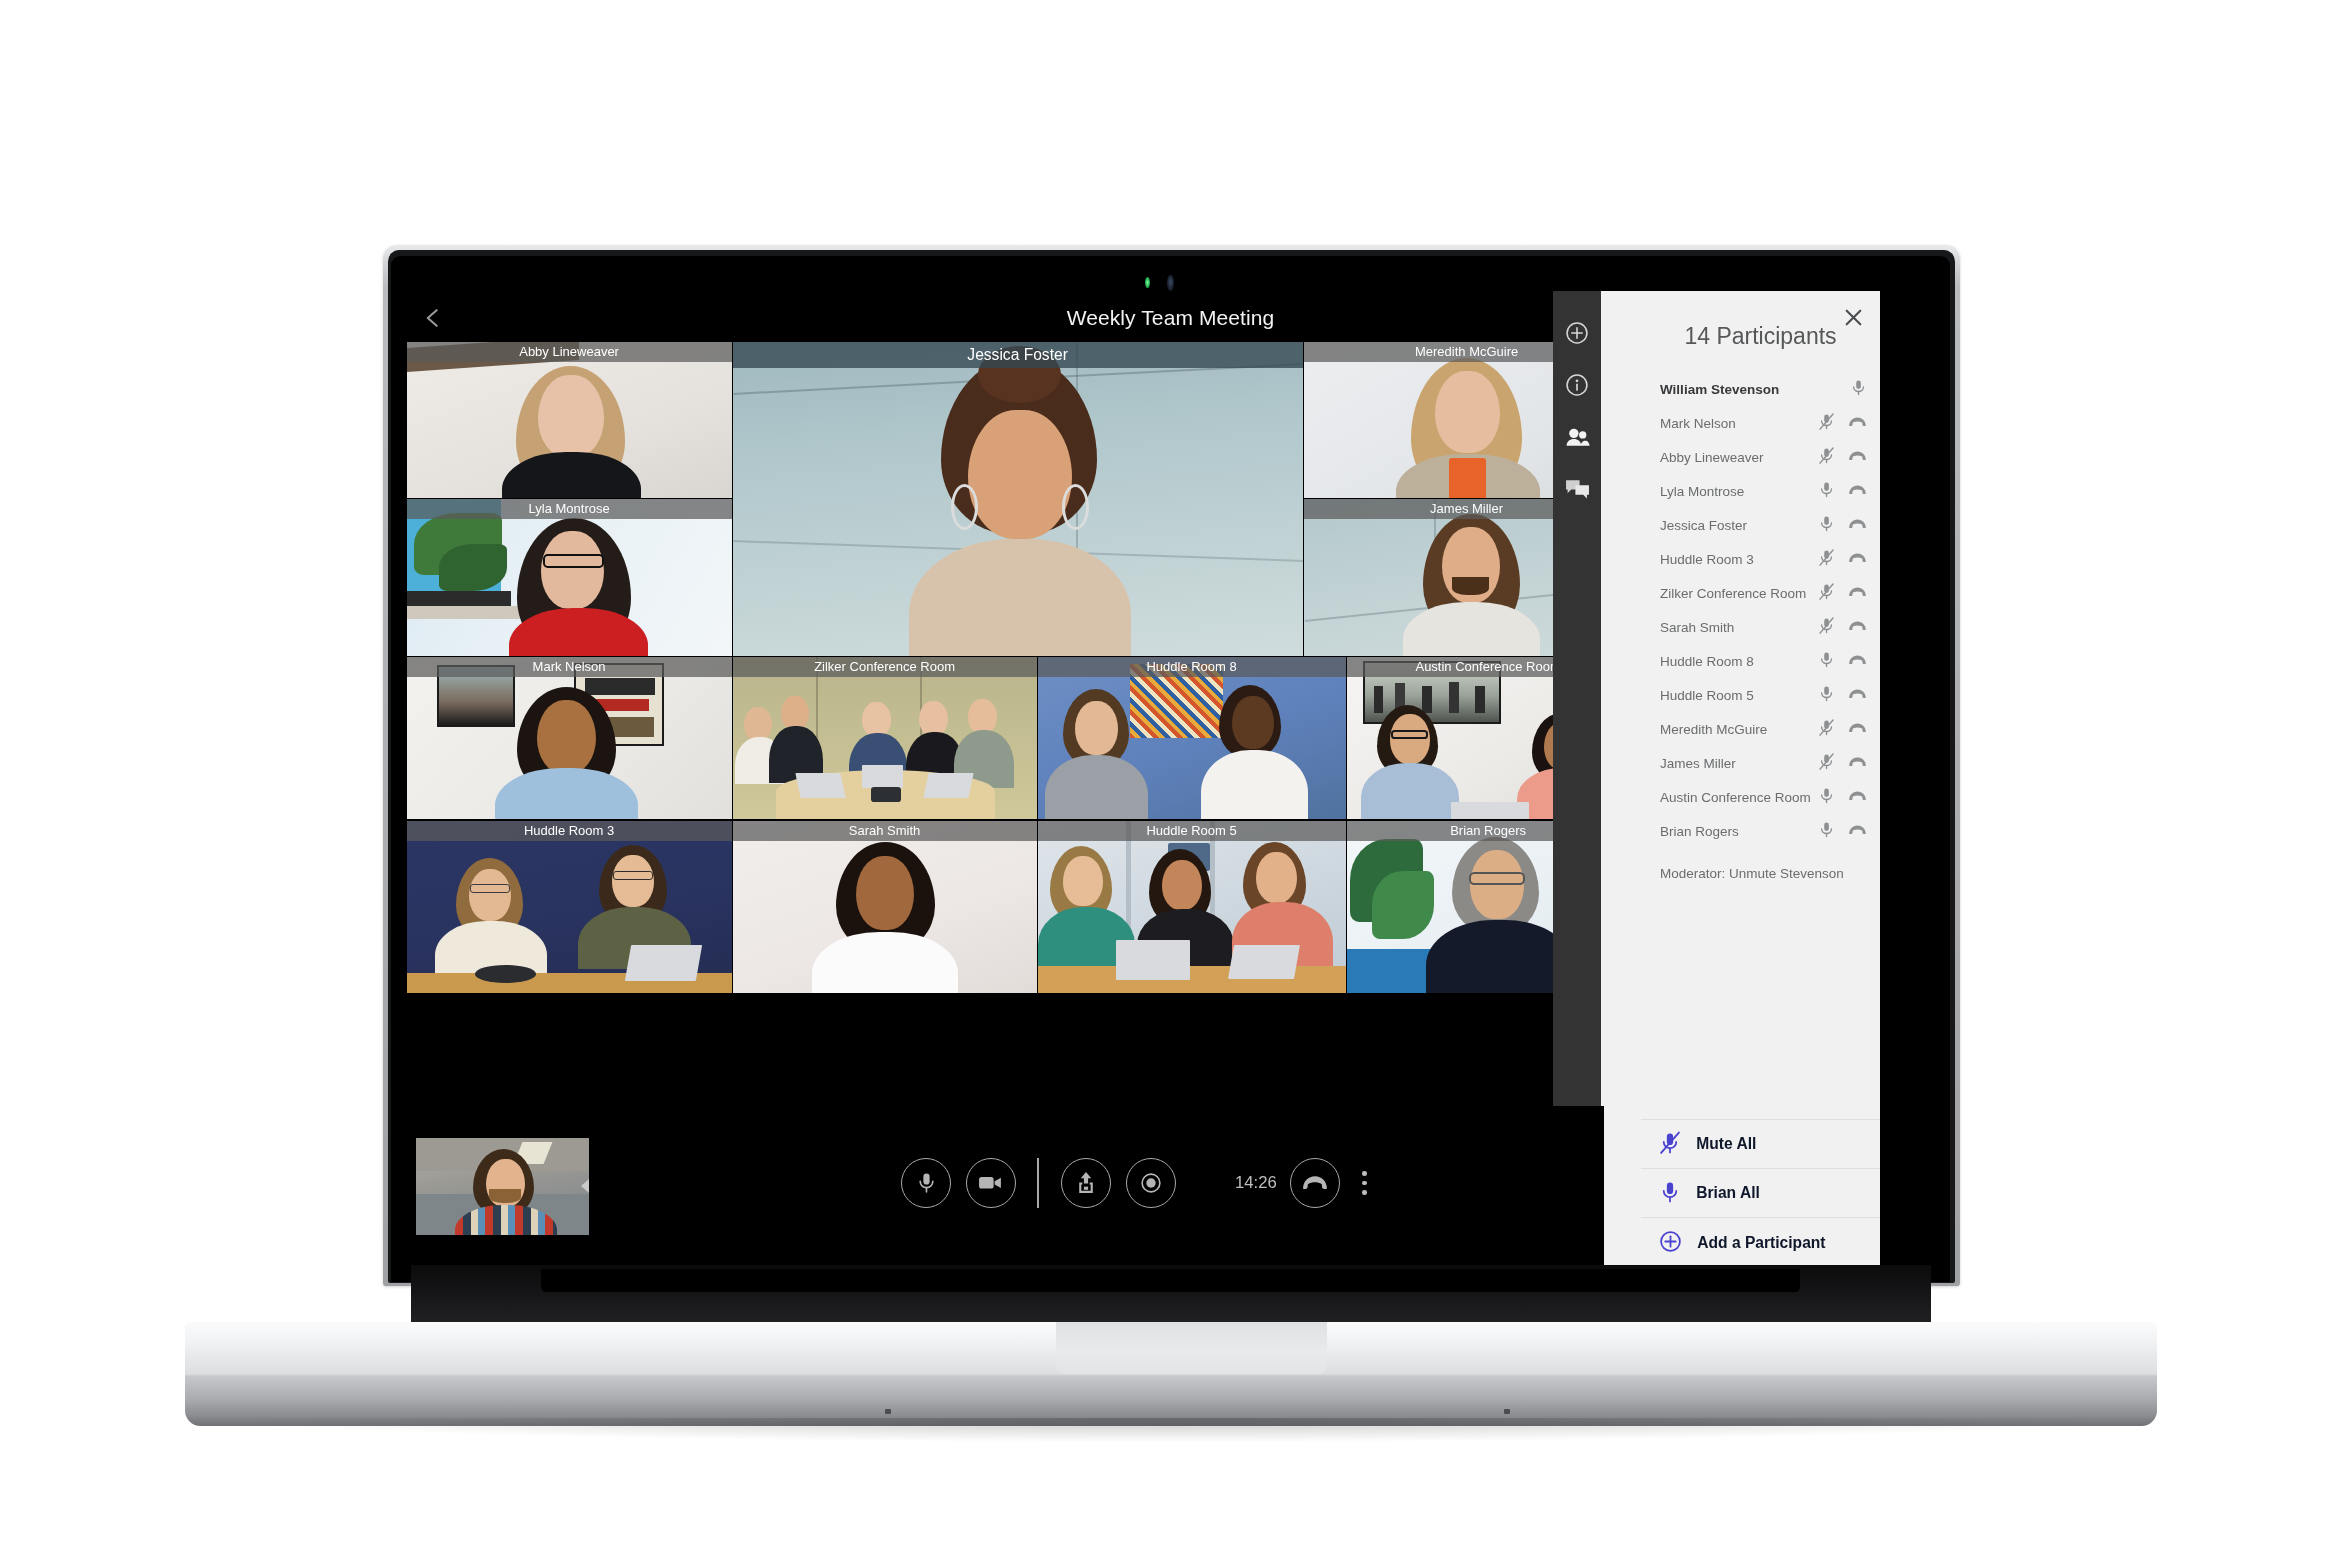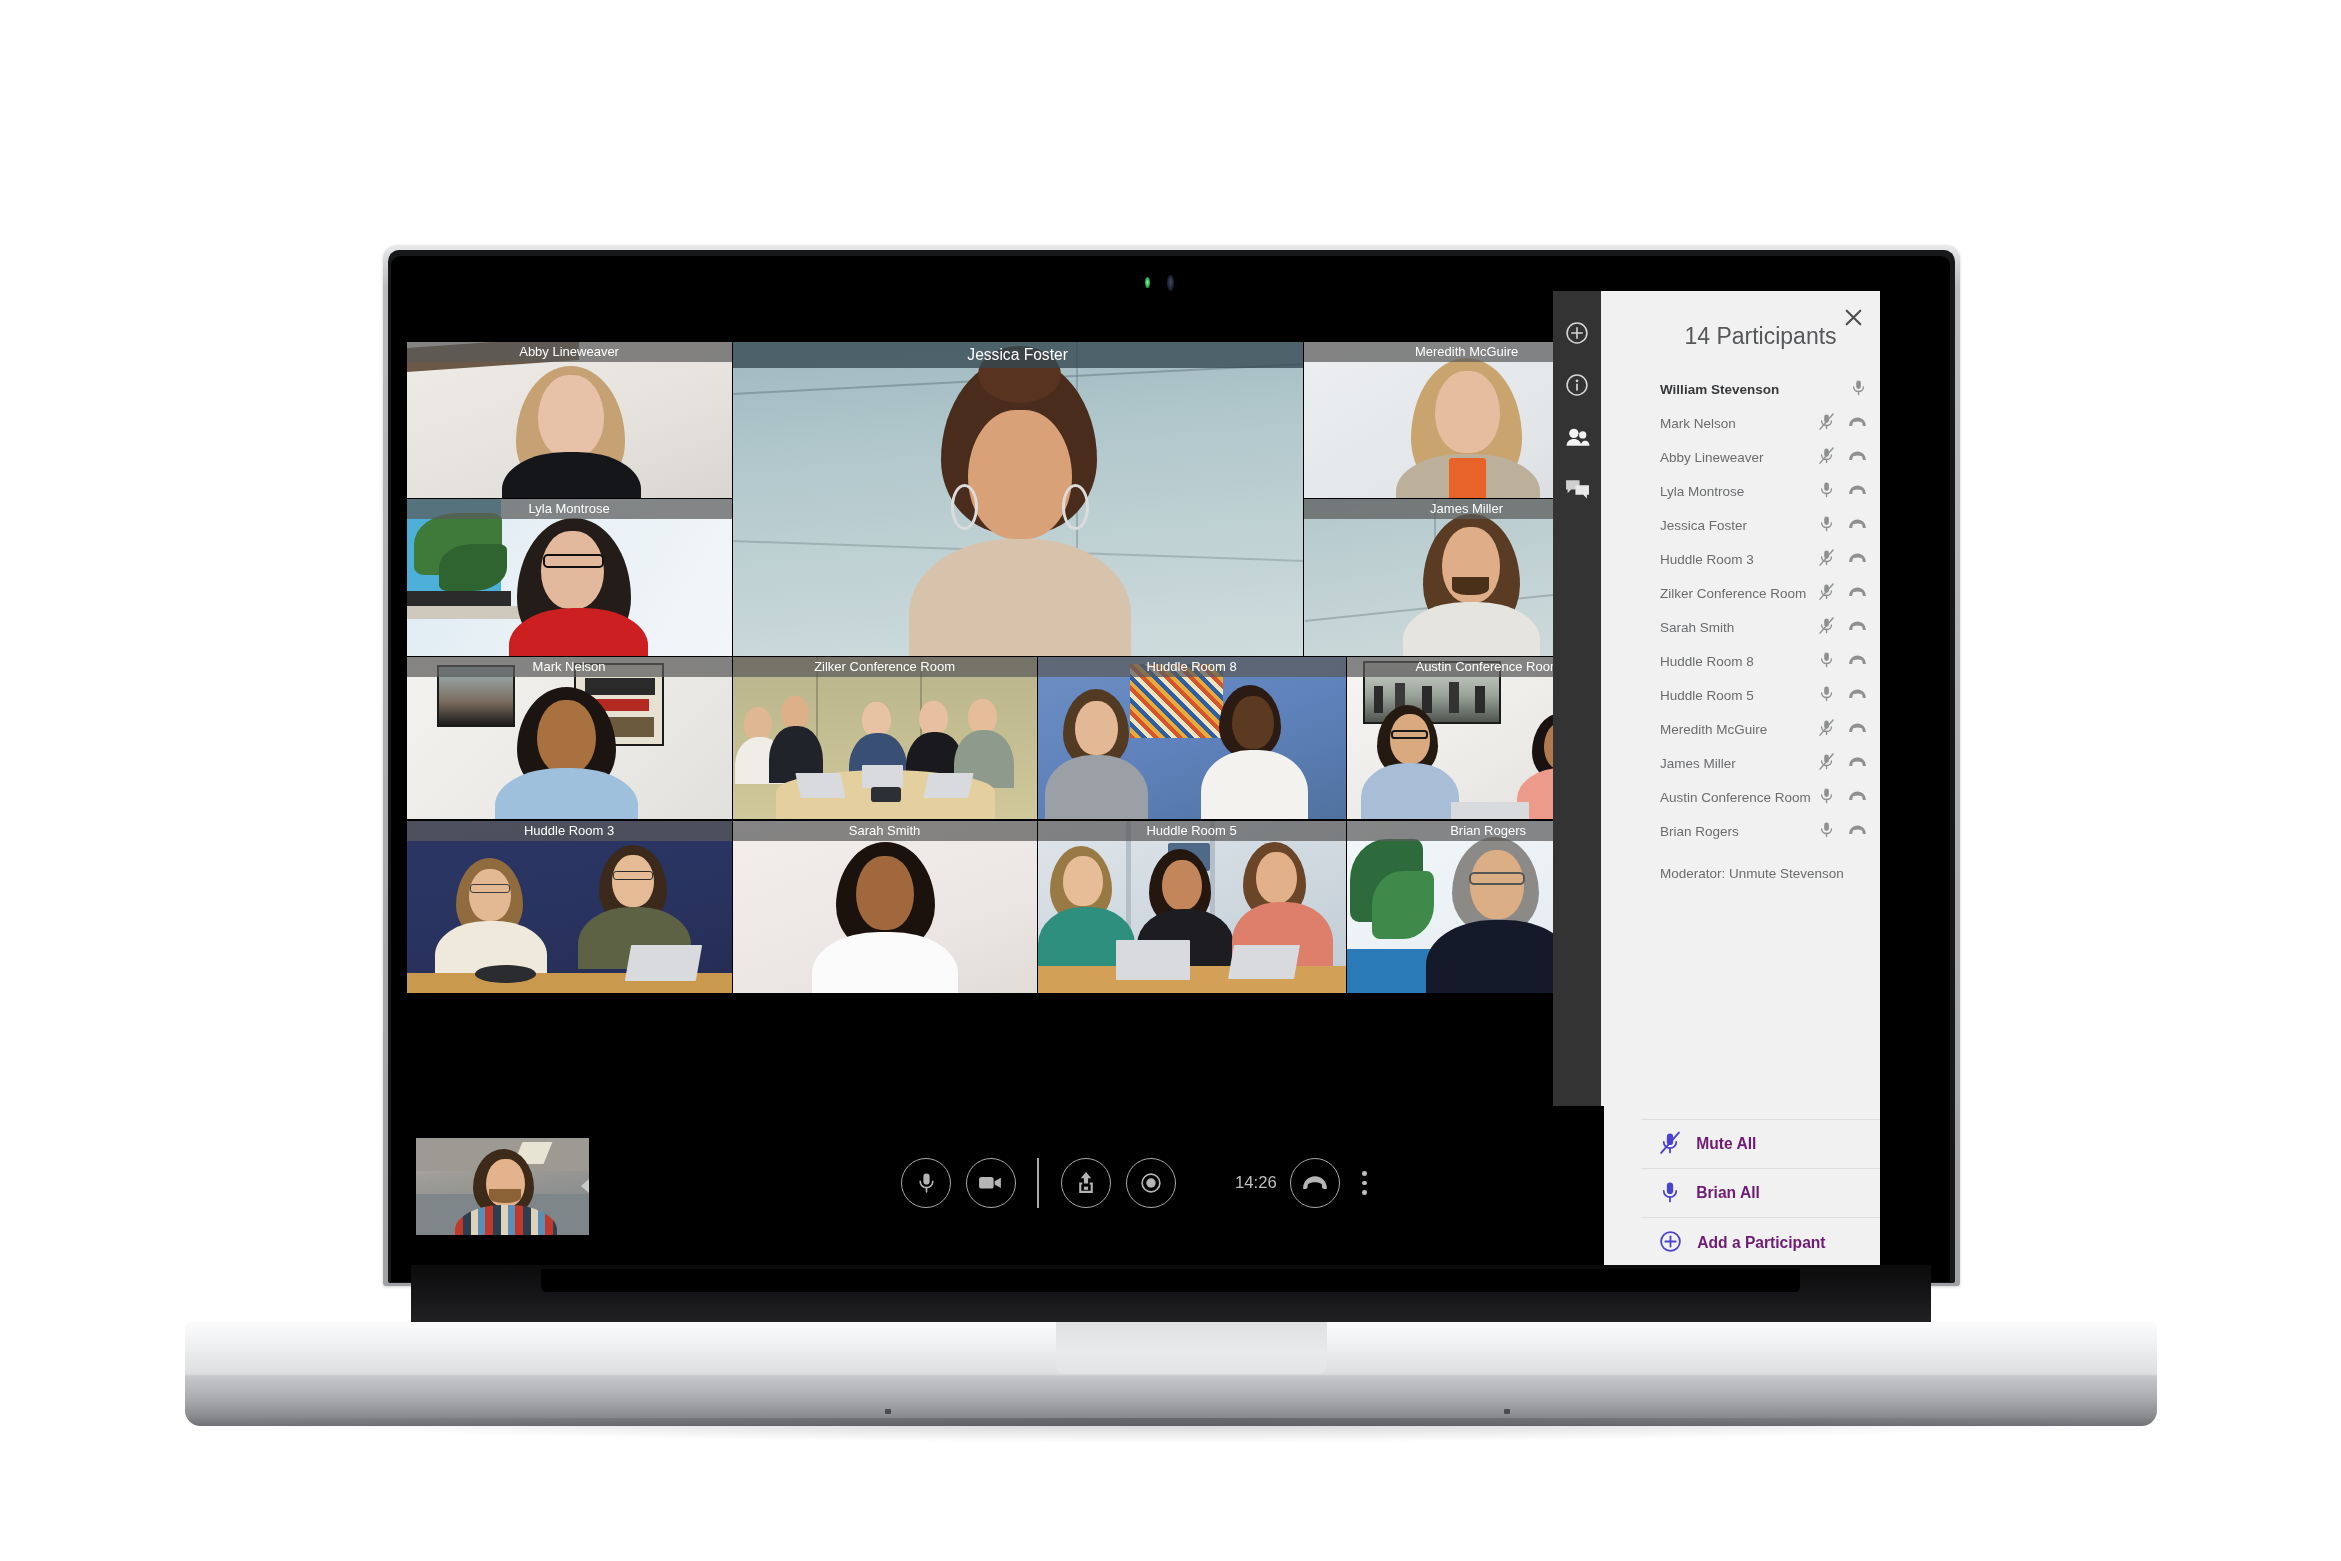--- a/index.html
+++ b/index.html
@@ -193,21 +193,21 @@
     padding: 17.7px 19px 0 19px; color: #6a6c6e; font-size: 13.5px;
   }
   #panel-actions { border-top: 0.5px solid #dedede; }
   .paction {
     display: flex; align-items: center; gap: 15.6px;
     height: 49px; padding-left: 17.7px;
     border-bottom: 0.5px solid #dedede;
     cursor: pointer;
   }
   .paction:last-child { border-bottom: none; }
-  .paction .alabel { color: #701a75; font-size: 15.6px; font-weight: bold; }
+  .paction .alabel { color: #0f172a; font-size: 15.6px; font-weight: bold; }
 
   
   #controlbar {
     position: absolute; left: 0; bottom: 0;
     width: 1213px; height: 161px;
     background: #000000;
   }
   #self-view {
     position: absolute; left: 25px; top: 32px;
     width: 173px; height: 97px;
@@ -246,20 +246,28 @@
 <div id="laptop-shell">
 
   <div id="laptop-lid"></div>
   <div id="laptop-lid-inner"></div>
   <div id="laptop-bezel"></div>
   <div id="webcam-led"></div>
   <div id="webcam-dot"></div>
 
   <div id="screen">
 
+    <div id="topbar">
+      <div id="back-chevron">
+        <svg width="24" height="24" viewBox="0 0 46 46">
+          <polyline points="30,8 13,23 30,38" fill="none" stroke="#9a9a9a" stroke-width="4" stroke-linecap="round" stroke-linejoin="round"></polyline>
+        </svg>
+      </div>
+      <div id="meeting-title">Weekly Team Meeting</div>
+    </div>
 
     <div id="video-grid">
 
       <div class="tile" style="left:0px; top:0px; width:325px; height:156px;">
         <div class="vid" style="background:linear-gradient(160deg,#efece8 0%,#e5e2de 60%,#d9d6d2 100%);">
           <div style="position:absolute;left:0;top:0;width:172px;height:24px;background:#6b5846;transform:skewY(-4deg);"></div>
           <div class="hair" style="left:109px;top:24px;width:109px;height:130px;background:#c5a173;"></div>
           <div class="head" style="left:131px;top:33px;width:66px;height:83px;background:#e8c2a8;"></div>
           <div class="torso" style="left:95px;top:110px;width:139px;height:62px;background:#15161a;"></div>
         </div>

